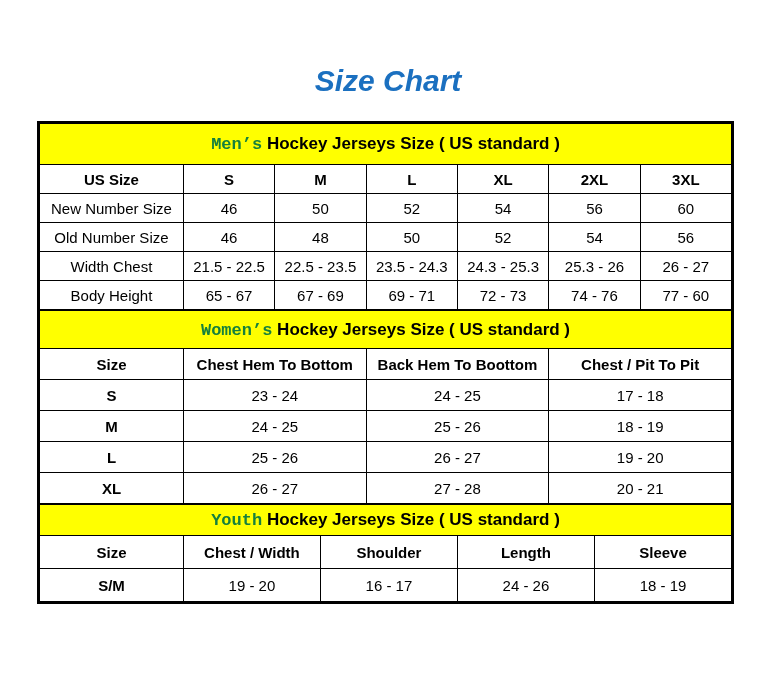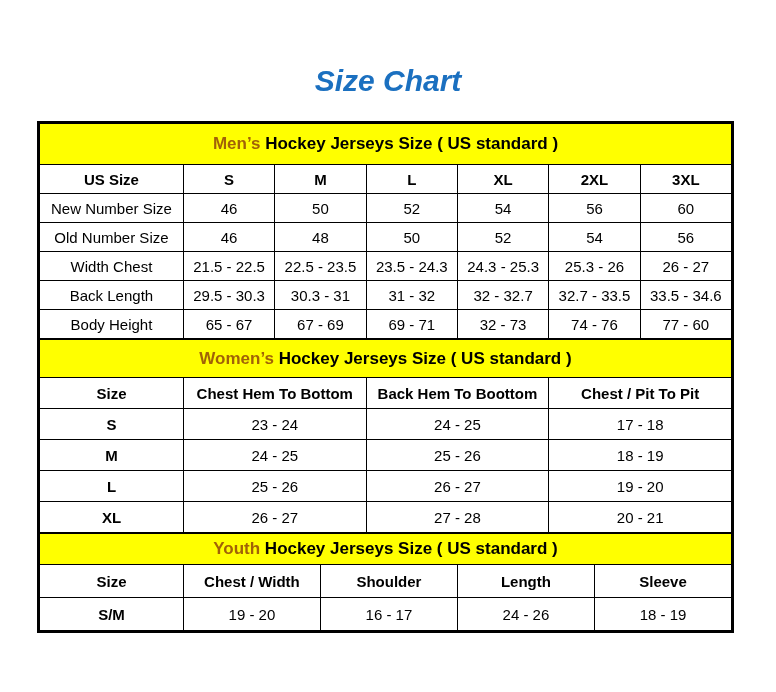--- a/index.html
+++ b/index.html
@@ -54,21 +54,21 @@
   }
   tr.band td {
     background: #ffff00;
     font-weight: bold;
     font-size: 17px;
     height: 36px;
   }
   tr.band-m td { height: 38px; }
   tr.band-w td { height: 35px; }
   tr.band-y td { height: 28px; }
-  .red { color: #a16207; }
+  .red { color: #15803d; font-family: Liberation Mono, monospace; }
   tr.head td { font-weight: bold; }
   td.rowlabel-bold { font-weight: bold; }
   tr.r-m td { height: 26px; margin-left: 29px; }
   tr.r-w td { height: 28px; }
   tr.r-y td { height: 30px; }
   .misspelled {
     text-decoration-style: wavy;
     text-decoration-color: #d83a2e;
     text-decoration-thickness: 1px;
     text-underline-offset: 3px;
@@ -133,34 +133,25 @@
         <tr class="r-m">
           <td>Width Chest</td>
           <td>21.5 - 22.5</td>
           <td>22.5 - 23.5</td>
           <td>23.5 - 24.3</td>
           <td>24.3 - 25.3</td>
           <td>25.3 - 26</td>
           <td>26 - 27</td>
         </tr>
         <tr class="r-m">
-          <td>Back Length</td>
-          <td>29.5 - 30.3</td>
-          <td>30.3 - 31</td>
-          <td>31 - 32</td>
-          <td>32 - 32.7</td>
-          <td>32.7 - 33.5</td>
-          <td>33.5 - 34.6</td>
-        </tr>
-        <tr class="r-m">
           <td>Body Height</td>
           <td>65 - 67</td>
           <td>67 - 69</td>
           <td>69 - 71</td>
-          <td>32 - 73</td>
+          <td>72 - 73</td>
           <td>74 - 76</td>
           <td>77 - 60</td>
         </tr>
       </tbody>
     </table>
 
     <table class="sec">
       <colgroup>
         <col class="c-label">
           <col class="c-w">

